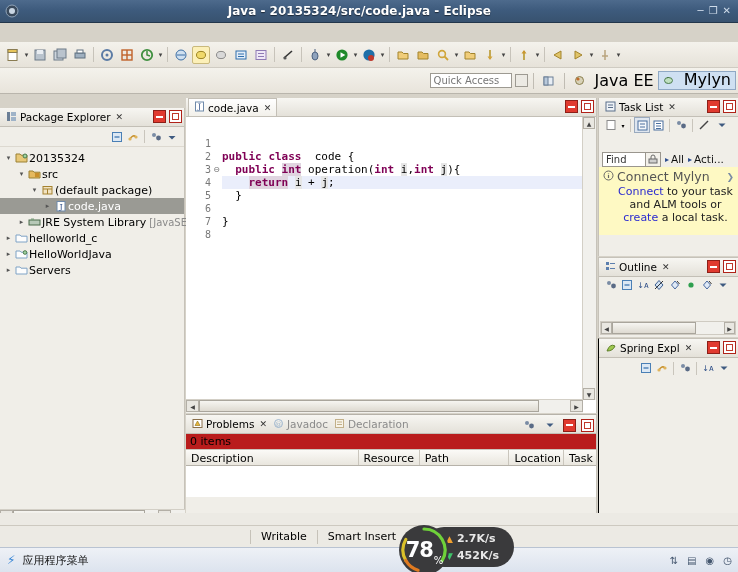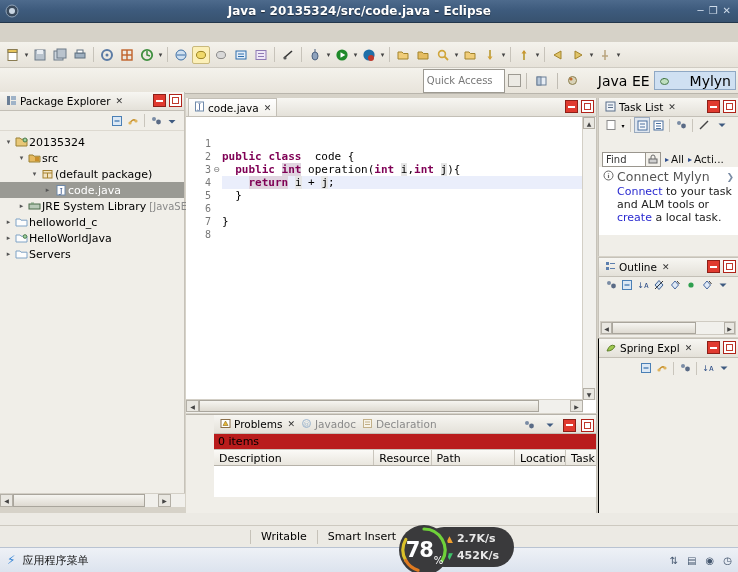--- a/index.html
+++ b/index.html
@@ -58,29 +58,29 @@
 
   
   .qrow{
     position:absolute;left:0;top:68px;width:738px;height:26px;
     background:linear-gradient(to bottom,#f4f2ec,#e8e4db);
     border-bottom:1px solid #b9b5ac;
     display:flex;align-items:center;justify-content:flex-end;
     padding-right:2px;box-sizing:border-box;
   }
   .qa{
-    width:82px;height:24px;background:#fff;border:1px solid #9d9a92;
+    width:82px;height:15px;background:#fff;border:1px solid #9d9a92;
     font-size:10px;color:#777;padding:0 3px;box-sizing:border-box;
     display:flex;align-items:center;
   }
   .qa-sq{width:11px;height:11px;border:1px solid #9d9a92;background:#eceae4;margin-left:3px;}
   .persp-sep{width:1px;height:16px;background:#c0bcb3;margin:0 5px;}
   .persp{
-    display:flex;align-items:center;gap:20px;height:19px;padding:0 4px;
-    font-size:14px;cursor:default;box-sizing:border-box;
+    display:flex;align-items:flex-end;gap:10px;height:19px;padding:0 4px;
+    font-size:16px;cursor:default;box-sizing:border-box;
   }
   .persp.active{background:#cfe0f2;border:1px solid #8fa8c4;}
 
   
   .panel{position:absolute;box-sizing:border-box;background:#f0eee8;}
   .vtabbar{
     height:19px;background:linear-gradient(to bottom,#f7f6f2,#e4e1d9);
     border-bottom:1px solid #c3bfb6;display:flex;align-items:center;
     padding-left:3px;box-sizing:border-box;position:relative;
   }
@@ -169,21 +169,21 @@
   .ptable-body{background:#fff;}
 
   
   .findrow{display:flex;align-items:center;height:18px;padding:2px 2px 0 3px;box-sizing:border-box;background:#f0eee8;}
   .findbox{width:44px;height:15px;background:#fff;border:1px solid #9a968e;font-size:10px;
     color:#333;display:flex;align-items:center;padding-left:3px;box-sizing:border-box;}
   .fnd-ico{width:15px;height:15px;border:1px solid #9a968e;border-left:none;background:#f3f1eb;
     display:flex;align-items:center;justify-content:center;font-size:9px;box-sizing:border-box;}
   .fchip{display:flex;align-items:center;font-size:10.5px;margin-left:4px;white-space:nowrap;color:#111;}
   .fchip b{color:#2b4c8c;font-weight:normal;margin-right:2px;font-size:8px;}
-  .mylyn-box{background:#ffffff;padding:2px 4px 0 4px;box-sizing:border-box;}
+  .mylyn-box{background:#fef9c3;padding:2px 4px 0 4px;box-sizing:border-box;text-align:center;}
   .mylyn-hd{display:flex;align-items:center;gap:3px;font-size:12.5px;color:#555;}
   .mylyn-txt{font-size:11px;color:#222;line-height:13px;padding-left:14px;padding-top:1px;}
   .lnk{color:#2a2ad0;}
 
   
   .statusbar{
     position:absolute;left:0;top:525px;width:738px;height:22px;
     background:#eceae4;border-top:1px solid #cdc9c0;
     display:flex;align-items:center;box-sizing:border-box;
   }
@@ -439,21 +439,21 @@
       <span>
         <svg width="11" height="11">
             <ellipse cx="5.5" cy="6.5" rx="4" ry="3" fill="#bfe0c0" stroke="#4a7a4c"></ellipse>
             <path d="M4 4 q1 -2 2 0" stroke="#4a7a4c" fill="none"></path>
           </svg>
       </span>
       <span>Mylyn</span>
     </div>
   </div>
 
-  <div class="panel" style="left:0;top:92px;width:185px;height:415px;border-right:1px solid #c6c2b9;">
+  <div class="panel" style="left:0;top:108px;width:185px;height:415px;border-right:1px solid #c6c2b9;">
     <div class="vtabbar">
       <div class="vtab act">
         <span>
           <svg width="11" height="11">
               <rect x="1" y="1" width="3" height="9" fill="#6b7f96"></rect>
               <rect x="5" y="1" width="5" height="4" fill="#9fb3c8"></rect>
               <rect x="5" y="6" width="5" height="4" fill="#9fb3c8"></rect>
             </svg>
         </span>
         <span>Package Explorer</span>
@@ -882,21 +882,21 @@
           </svg>
         </div>
       <div class="v-ico">
           <svg width="12" height="12">
             <polygon points="2.5,4.5 9.5,4.5 6,8" fill="#3e5a80"></polygon>
           </svg>
         </div>
     </div>
   </div>
 
-  <div class="panel" style="left:186px;top:414px;width:411px;height:128px;border-top:1px solid #b6b2a9;border-right:1px solid #c6c2b9;padding-left:28px;">
+  <div class="panel" style="left:186px;top:414px;width:411px;height:128px;border-top:1px solid #b6b2a9;border-right:1px solid #c6c2b9;">
     <div class="vtabbar">
       <div class="vtab act">
         <span>
           <svg width="11" height="11">
               <rect x="1" y="1.5" width="9" height="8" fill="#fff" stroke="#8a6f4a"></rect>
               <polygon points="5.5,3 8,7.5 3,7.5" fill="#e8b53a" stroke="#8a6f1a" stroke-width=".6"></polygon>
             </svg>
         </span>
         <span>Problems</span>
         <span class="xmark">✕</span>

